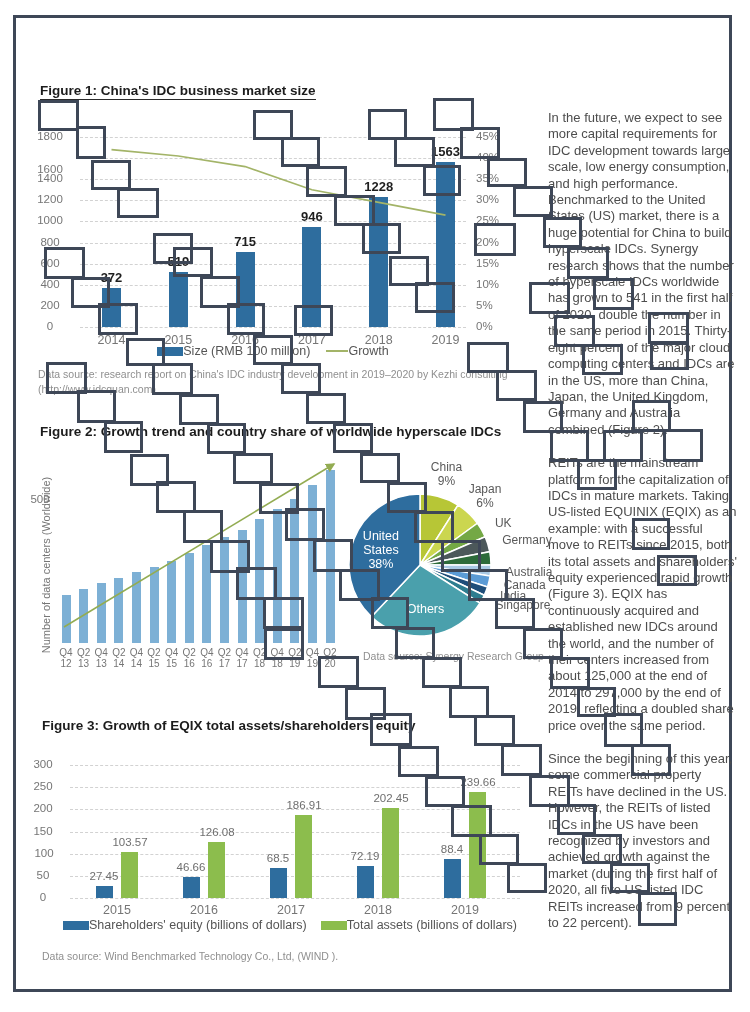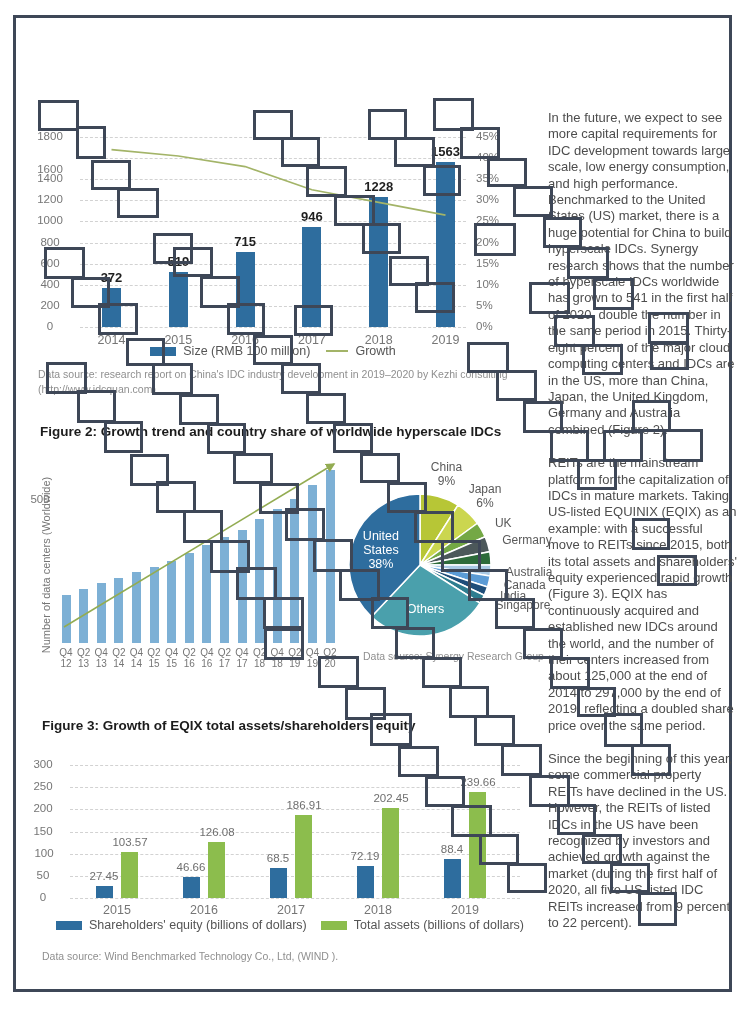--- a/index.html
+++ b/index.html
@@ -12,41 +12,42 @@
   .gridline{position:absolute;border-top:1px dashed #d2d2d2;height:0;}
   .bar{position:absolute;}
   .tick{position:absolute;font-size:11.5px;color:#767676;}
   .tick.r{text-align:center;}
   .xlab{position:absolute;font-size:12.5px;color:#767676;text-align:center;}
   .vlab1{position:absolute;font-size:13px;font-weight:bold;color:#1f1f1f;text-align:center;width:64px;}
   .vlab3{position:absolute;font-size:11.5px;color:#6f6f6f;text-align:center;width:64px;}
   .q2lab{position:absolute;font-size:10px;line-height:11px;color:#767676;text-align:center;width:20px;}
   .legend{position:absolute;display:flex;justify-content:center;align-items:center;gap:16px;
        font-size:12.5px;color:#555;}
-  .legend .item{display:flex;align-items:center;gap:7px;white-space:nowrap;}
+  .legend .item{display:flex;align-items:center;white-space:nowrap;}
   .swatch{display:inline-block;width:26px;height:9px;}
   .lineswatch{display:inline-block;width:22px;height:2px;background:#a3b468;}
   .source{position:absolute;font-size:10.5px;color:#8f8f8f;white-space:nowrap;}
   .ylab-rot{position:absolute;font-size:11px;color:#767676;white-space:nowrap;
        transform:translate(-50%,-50%) rotate(-90deg);}
   .rightcol{position:absolute;left:548px;top:110px;width:190px;font-size:13px;
        line-height:16.4px;color:#4d4d4d;}
   .rightcol p{margin:0 0 17px 0;}
   .pie-lab-out{position:absolute;font-size:12px;color:#595959;white-space:nowrap;z-index:6;}
   .pie-lab-in{position:absolute;font-size:12.5px;color:#ffffff;text-align:center;
        white-space:nowrap;z-index:6;transform:translate(-50%,-50%);}
   .obox{position:absolute;border:3px solid #3e4757;box-sizing:border-box;background:transparent;z-index:9;}
   #svg-layer{position:absolute;left:0;top:0;z-index:4;pointer-events:none;}
 </style>
 </head>
 <body>
 
 <div id="app">
   <div class="page-border"></div>
 
+  <div class="fig-title u" style="left:40px;top:83px;">Figure 1: China's IDC business market size</div>
   <div id="fig1-grid">
       <div class="gridline" style="left: 80px; top: 137px; width: 386px;"></div>
       <div class="gridline" style="left: 80px; top: 158.111px; width: 386px;"></div>
       <div class="gridline" style="left: 80px; top: 179.222px; width: 386px;"></div>
       <div class="gridline" style="left: 80px; top: 200.333px; width: 386px;"></div>
       <div class="gridline" style="left: 80px; top: 221.444px; width: 386px;"></div>
       <div class="gridline" style="left: 80px; top: 242.556px; width: 386px;"></div>
       <div class="gridline" style="left: 80px; top: 263.667px; width: 386px;"></div>
       <div class="gridline" style="left: 80px; top: 284.778px; width: 386px;"></div>
       <div class="gridline" style="left: 80px; top: 305.889px; width: 386px;"></div>

